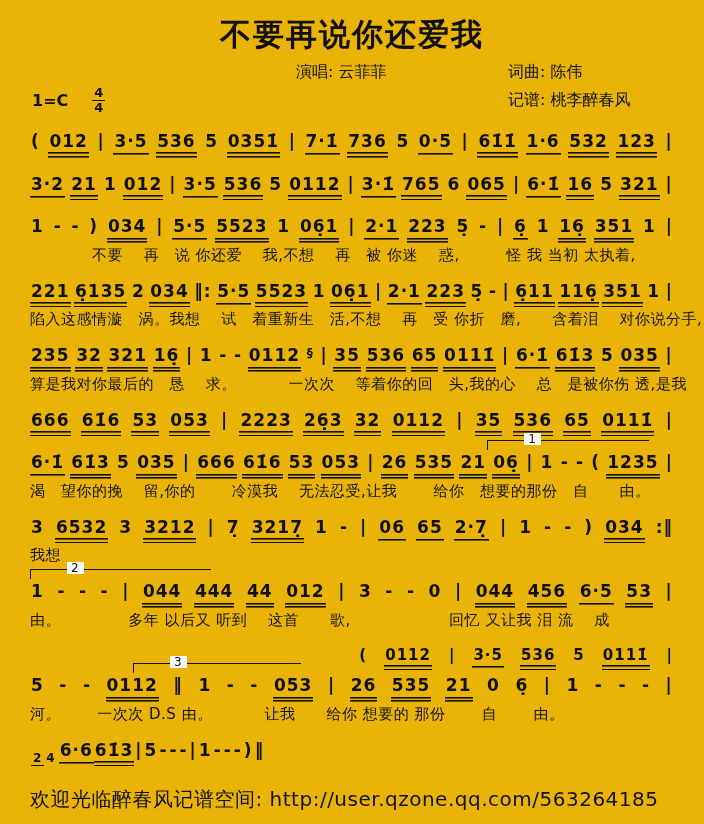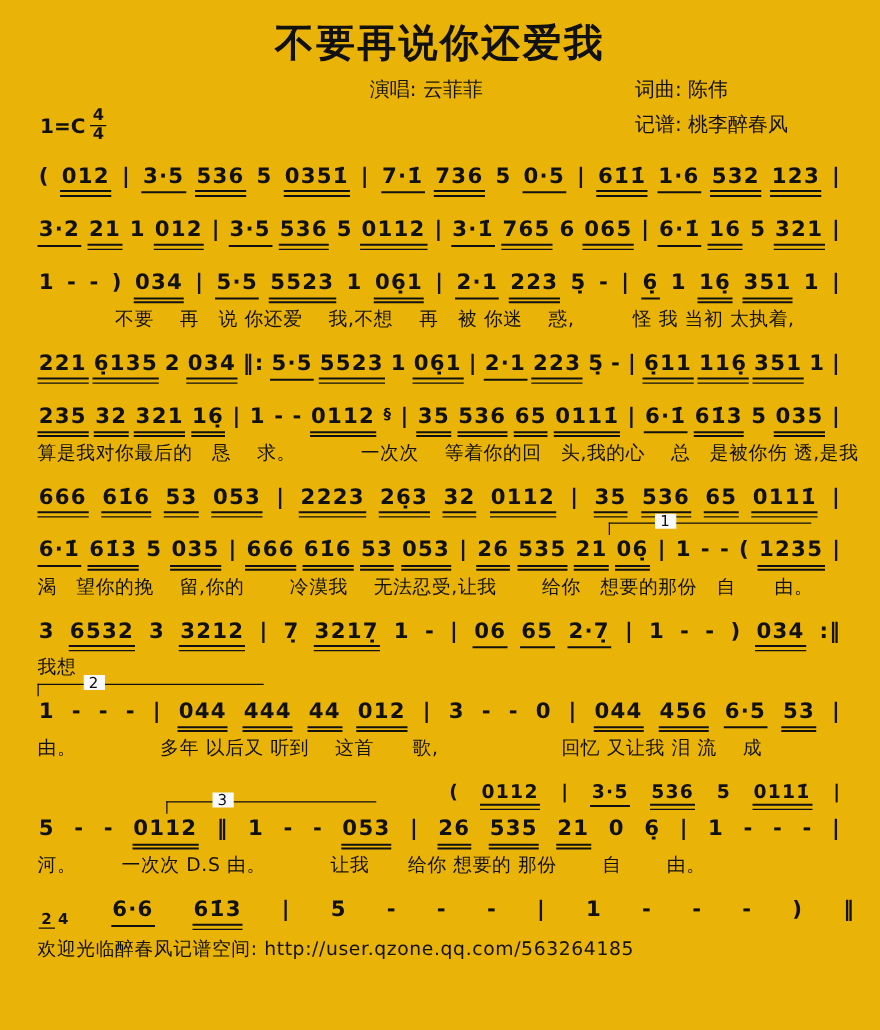--- a/index.html
+++ b/index.html
@@ -4,49 +4,49 @@
 <style>
   html,body{margin:0;padding:0;}
   body{background:#e8e8e8;font-family:"DejaVu Sans",sans-serif;color:#111;}
   .page{position:relative;width:704px;height:824px;background:#eab308;overflow:hidden;
         box-sizing:border-box;padding:12px 30px 0 30px;}
   h1{margin:2px 0 4px 0;text-align:center;font-size:31px;letter-spacing:2px;font-weight:700;}
   .credits{position:relative;height:62px;font-size:16px;}
   .performer{position:absolute;left:50%;top:2px;transform:translateX(-62%);}
   .composer{position:absolute;left:478px;top:2px;}
   .transcriber{position:absolute;left:478px;top:30px;}
-  .keysig{position:absolute;left:2px;top:26px;font-size:16px;font-weight:700;display:flex;align-items:center;gap:4px;}
+  .keysig{position:absolute;left:2px;top:26px;font-size:16px;font-weight:700;display:flex;align-items:center;gap:24px;}
   .frac{display:inline-flex;flex-direction:column;align-items:center;line-height:1.05;font-size:13px;font-weight:700;}
   .fnum{border-bottom:1.4px solid #111;padding:0 2px;}
   .fden{padding:0 2px;}
   #score{margin-top:10px;}
   .score-line{margin-bottom:17px;}
   .score-line.tight{margin-bottom:6px;}
   .notation{position:relative;display:flex;justify-content:space-between;align-items:flex-end;
             font-size:17px;font-weight:700;letter-spacing:1px;line-height:1.15;}
   .notation.cue{justify-content:flex-end;gap:16px;font-size:15px;}
-  .notation.short{justify-content:flex-start;gap:30px;width:62%;}
+  .notation.short{justify-content:flex-start;width:62%;}
   .tok{display:inline-block;padding:0 1px 6px 1px;background-repeat:no-repeat;white-space:pre;}
   .u1{background-image:linear-gradient(#111,#111);
       background-size:100% 1.6px;background-position:0 calc(100% - 3px);text-align:right;}
   .u2{background-image:linear-gradient(#111,#111),linear-gradient(#111,#111);
       background-size:100% 1.6px,100% 1.6px;
       background-position:0 calc(100% - 3.5px),0 100%;}
   .u3{font-size:12px;transform:translateY(-11px);padding-bottom:0;}
   .u5{padding-bottom:2px;}
   .u5 .fnum,.u5 .fden{font-size:12px;line-height:1.05;}
   .lyrics{margin-top:3px;font-size:15px;white-space:pre;letter-spacing:0.5px;}
   .lyr-right{text-align:left;padding-right:44px;}
   .volta{position:absolute;height:9px;border-top:1.6px solid #111;border-left:1.6px solid #111;top:-13px;}
   .volta>span{position:absolute;top:-8px;left:36px;font-size:12px;font-weight:400;line-height:1;
               background:#fafafa;padding:0 4px;}
   .volta[data-valign="right"]{left:71%;width:25%;}
   .volta[data-valign="left"]{left:0;width:28%;}
   .volta[data-valign="mid"]{left:16%;width:26%;}
-  .footer{margin-top:6px;font-size:15px;letter-spacing:0.5px;}
+  .footer{margin-top:20px;font-size:20px;letter-spacing:0.5px;}
 </style>
 </head>
 <body>
 
 <div class="page">
   <h1>不要再说你还爱我</h1>
   <div class="credits">
     <div class="performer">演唱: 云菲菲</div>
     <div class="composer">词曲: 陈伟</div>
     <div class="transcriber">记谱: 桃李醉春风</div>
@@ -148,20 +148,21 @@
           <span class="tok u2">223</span>
           <span class="tok u0">5̣</span>
           <span class="tok u0">-</span>
           <span class="tok u0">|</span>
           <span class="tok u2">6̣11</span>
           <span class="tok u2">116̣</span>
           <span class="tok u2">351</span>
           <span class="tok u0">1</span>
           <span class="tok u0">|</span>
         </div>
+        <div class="lyrics">陷入这感情漩　涡。我想　 试　着重新生　活,不想　 再　受 你折　磨,　　含着泪　 对你说分手,</div>
       </div>
       <div class="score-line">
         <div class="notation">
           <span class="tok u2">235</span>
           <span class="tok u2">32</span>
           <span class="tok u2">321</span>
           <span class="tok u2">16̣</span>
           <span class="tok u0">|</span>
           <span class="tok u0">1</span>
           <span class="tok u0">-</span>

